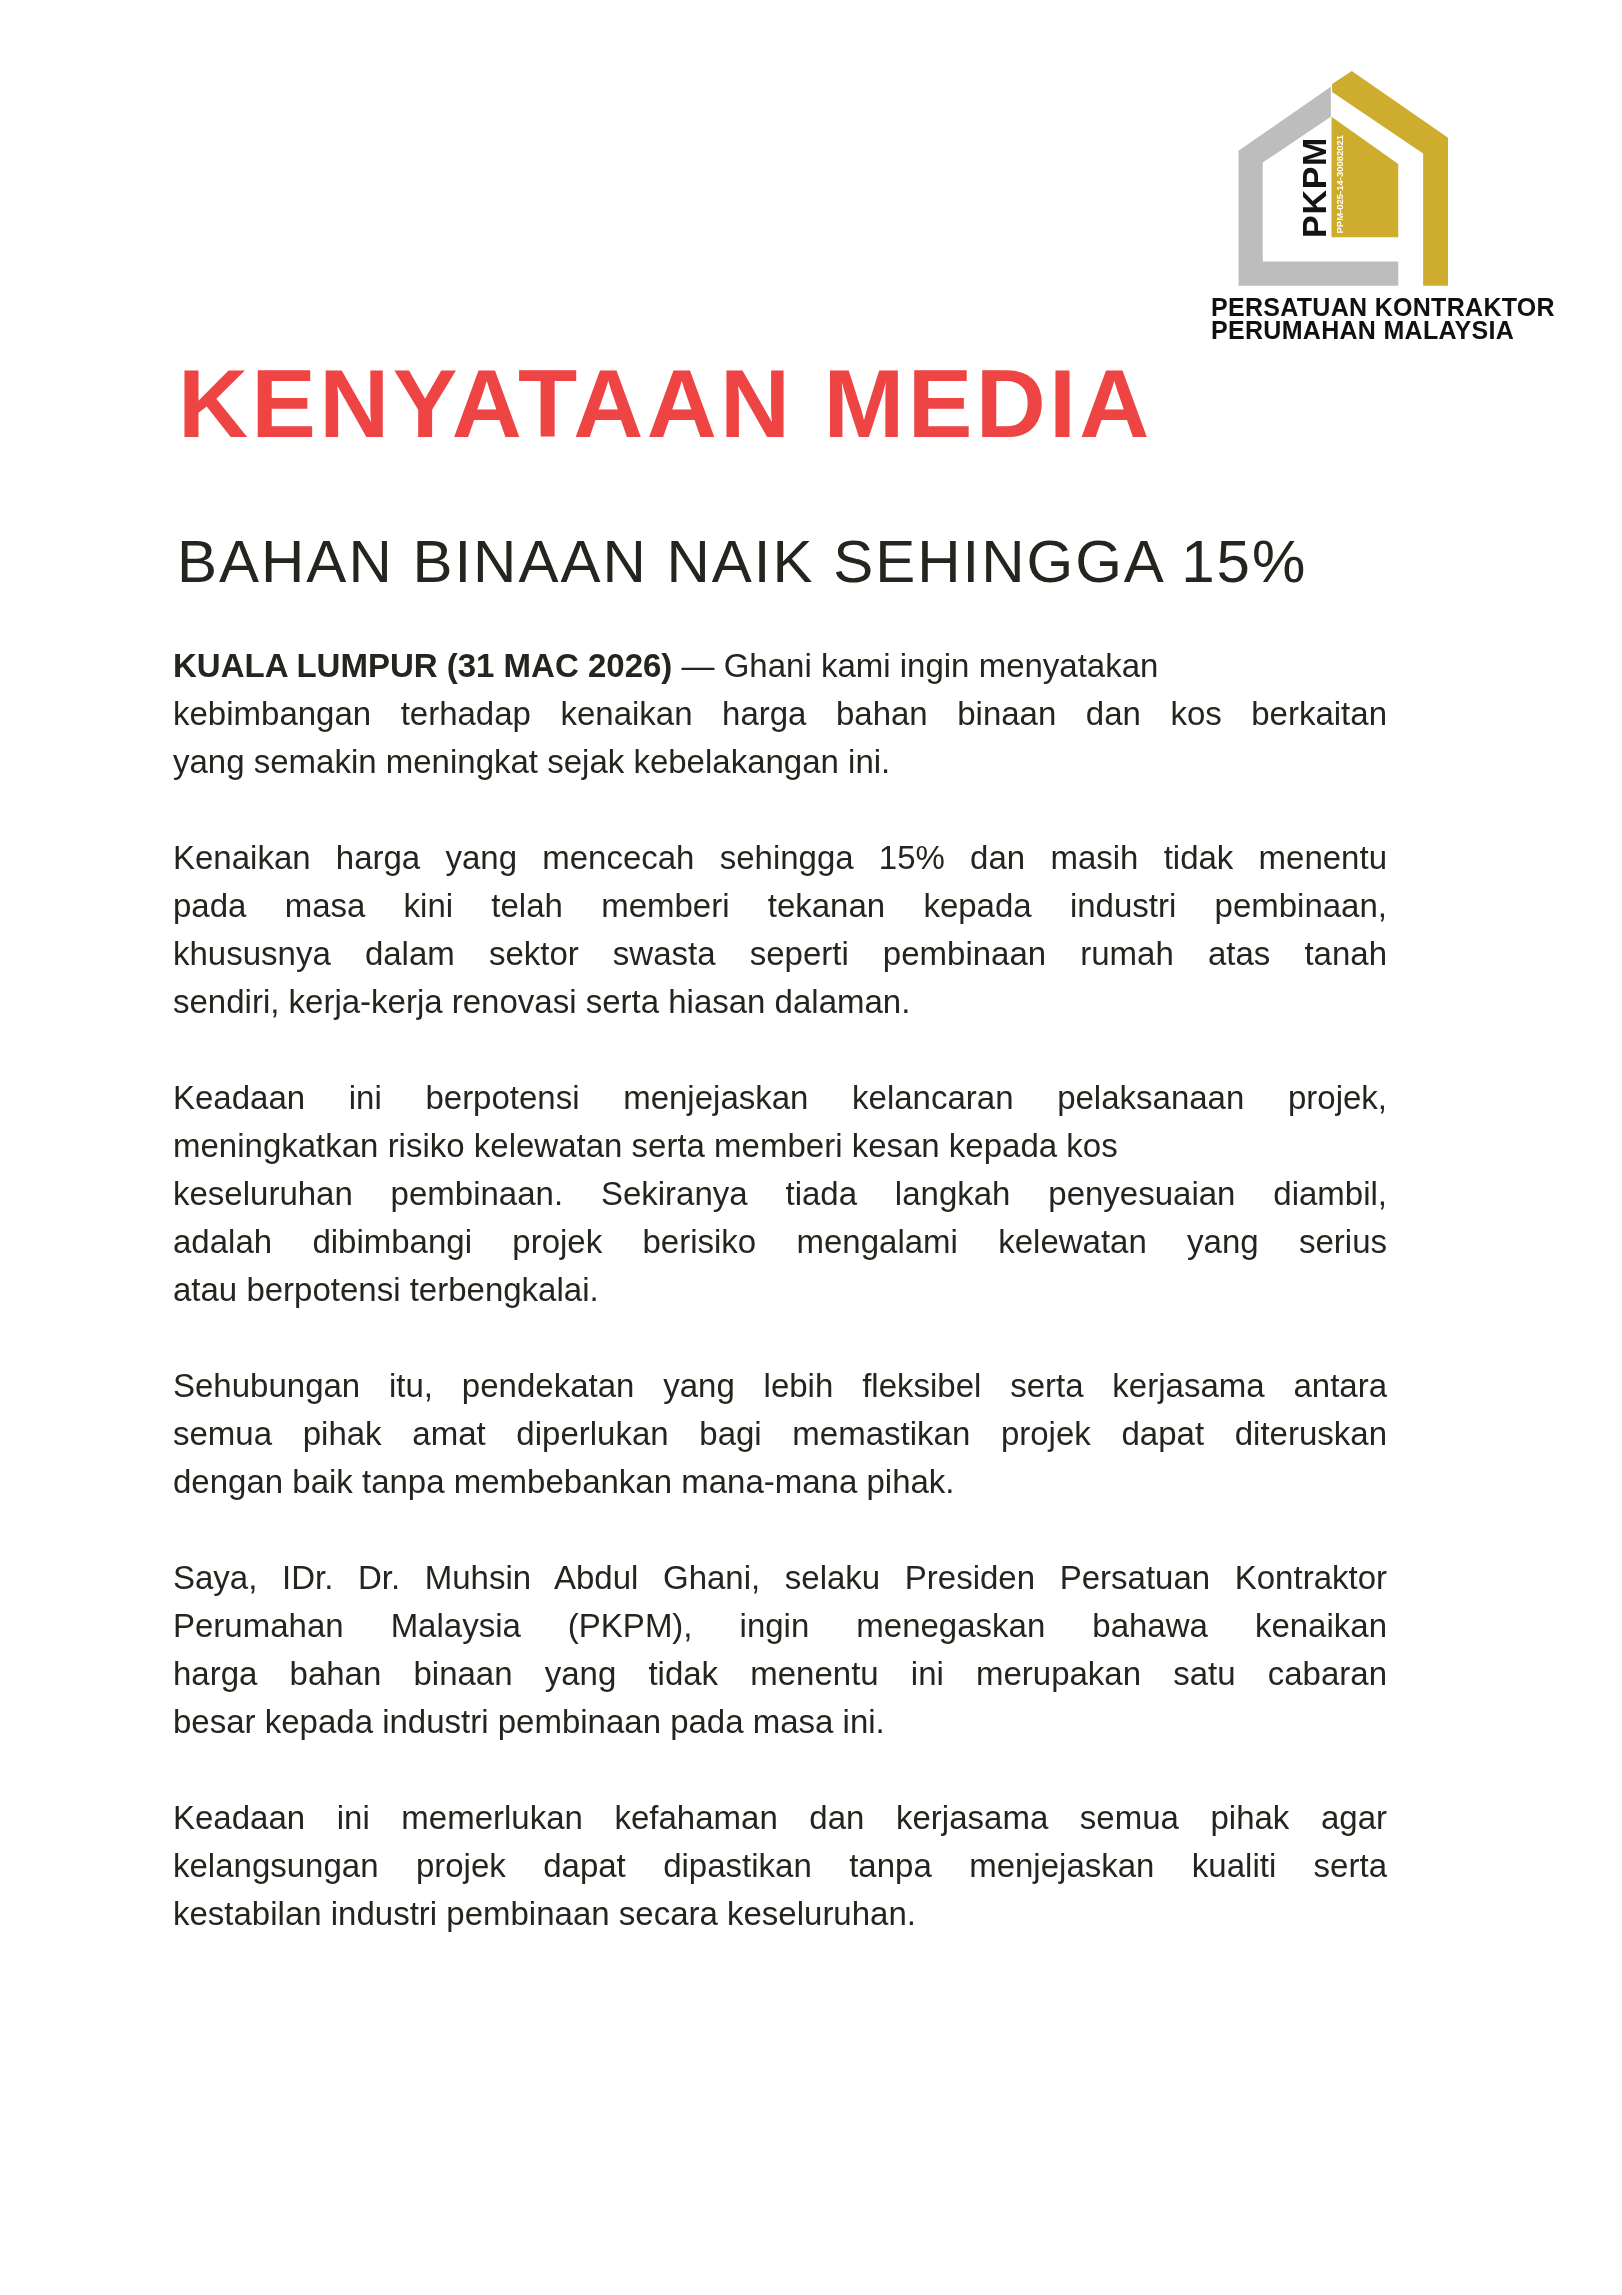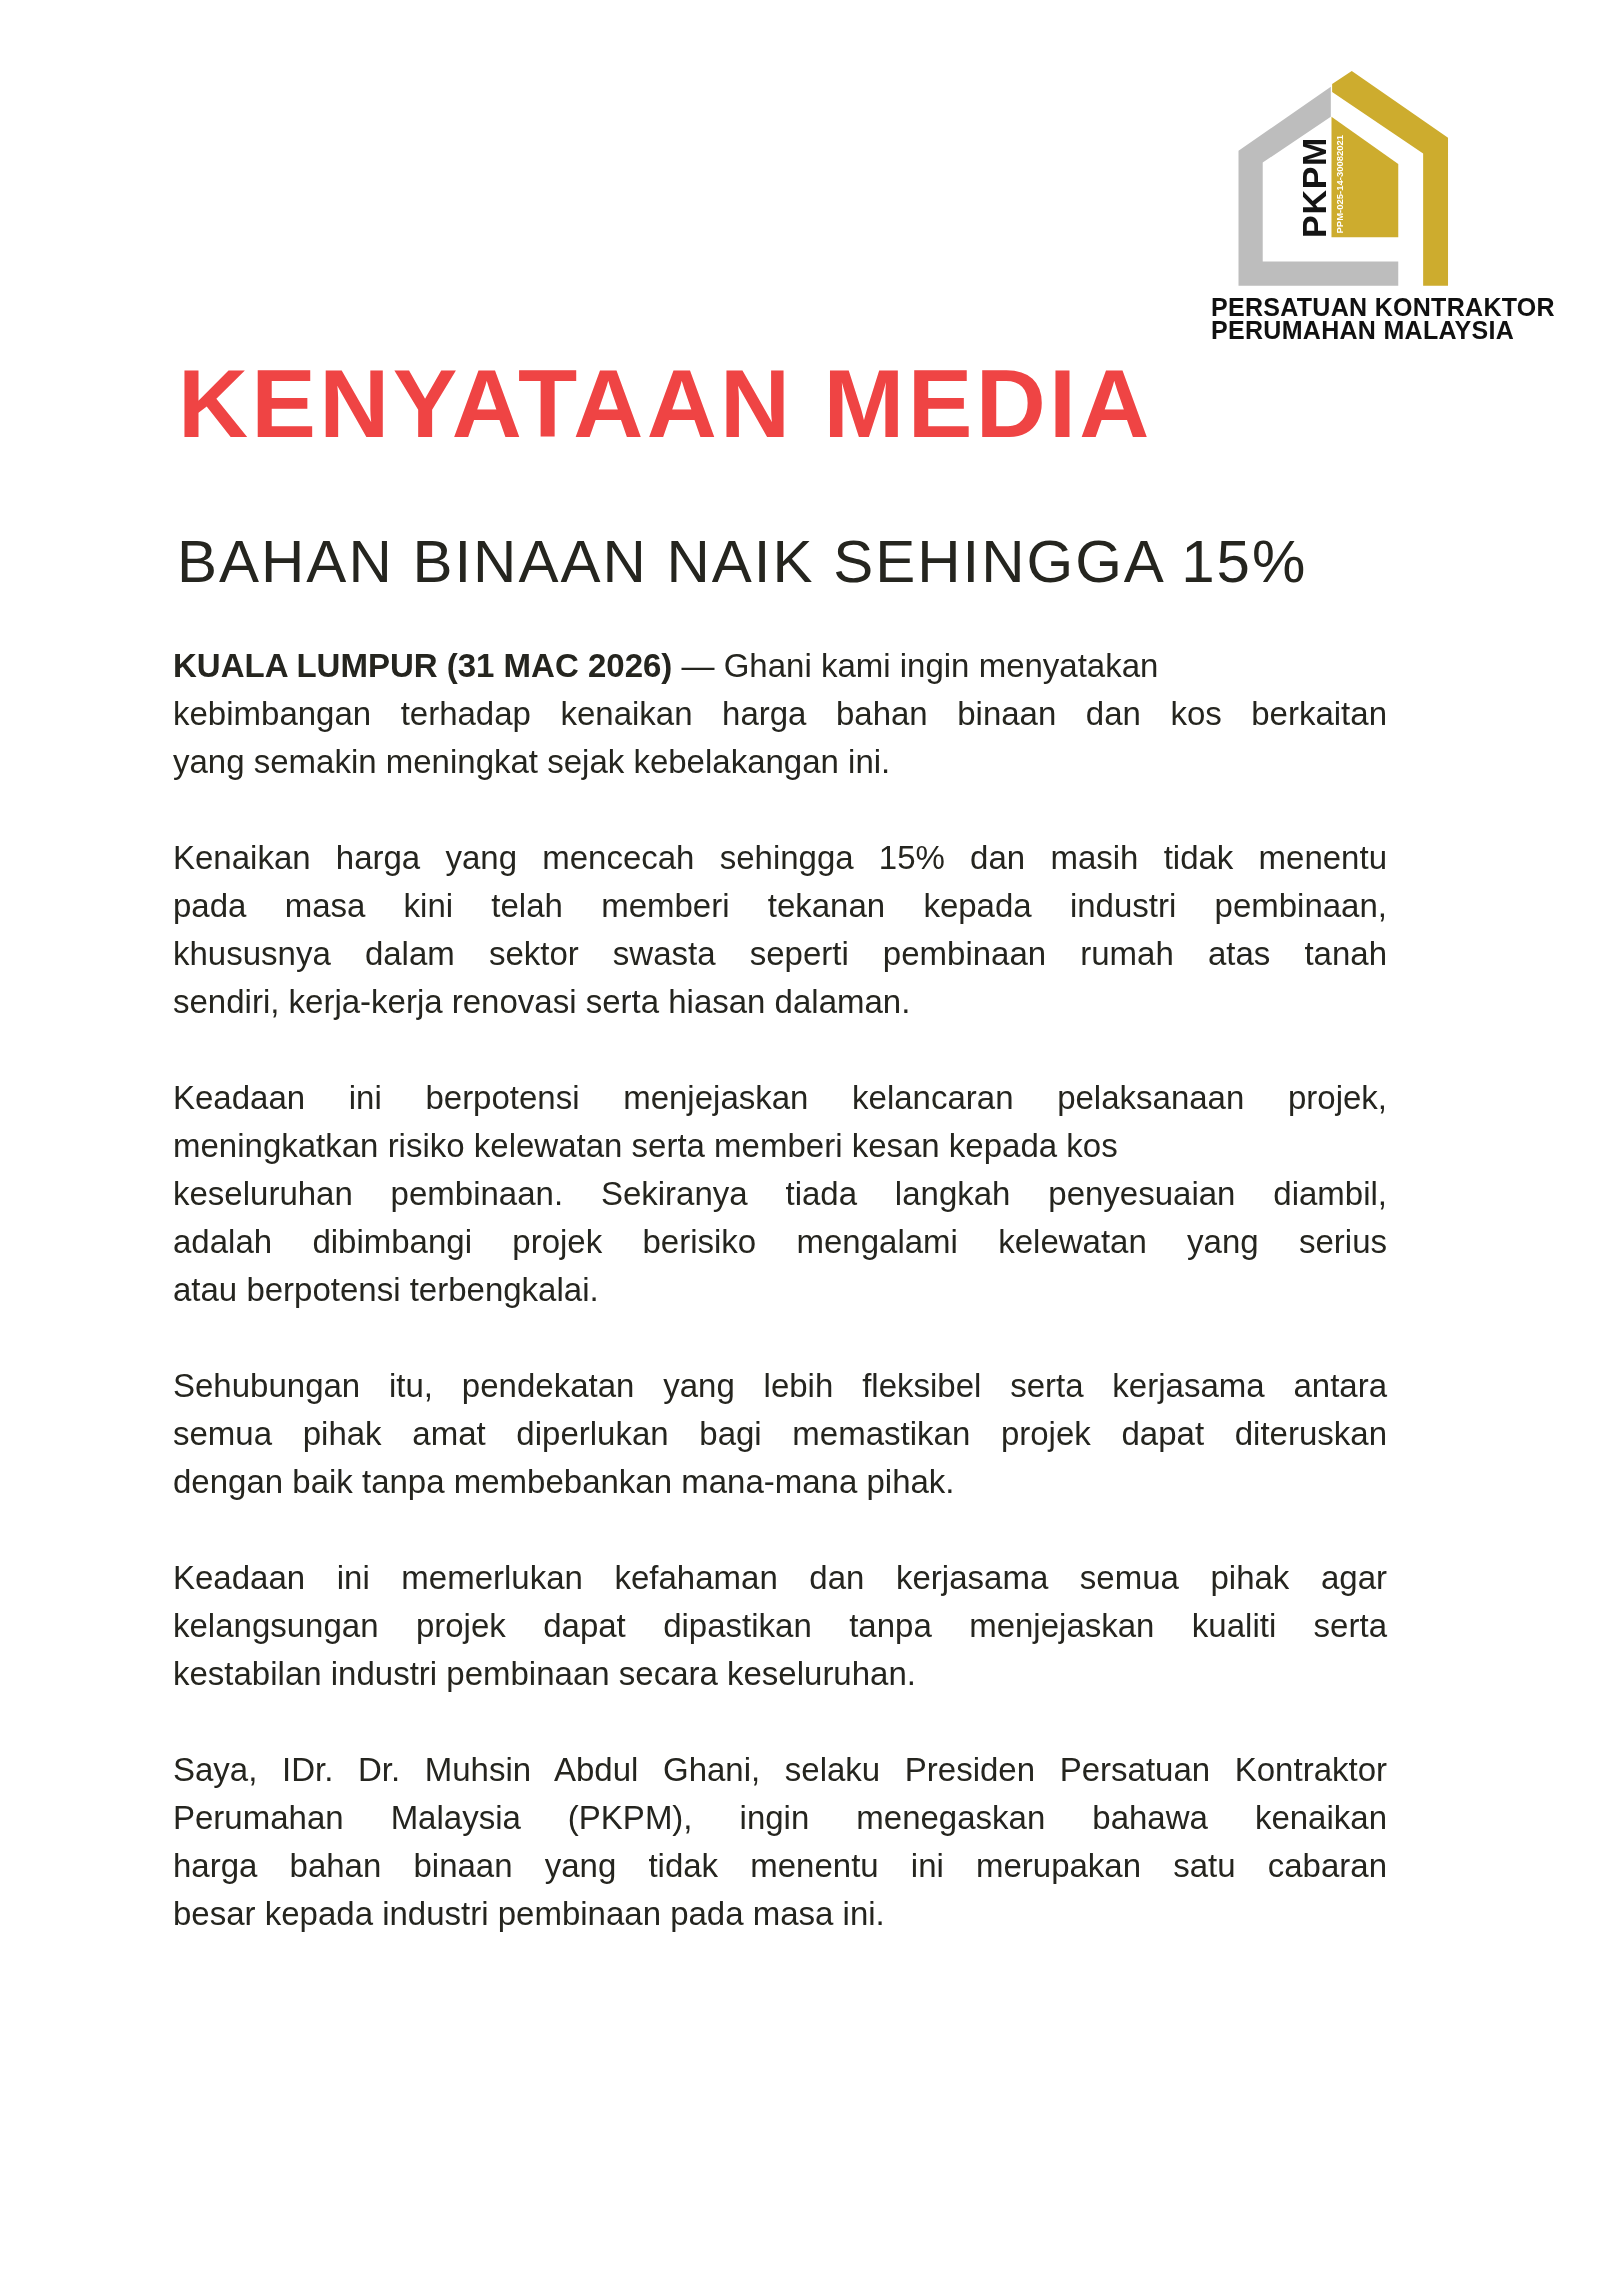--- a/index.html
+++ b/index.html
@@ -83,27 +83,27 @@
       <span class="line">atau berpotensi terbengkalai.</span>
     </p>
 
     <p class="para">
       <span class="line j">Sehubungan itu, pendekatan yang lebih fleksibel serta kerjasama antara</span>
       <span class="line j">semua pihak amat diperlukan bagi memastikan projek dapat diteruskan</span>
       <span class="line">dengan baik tanpa membebankan mana-mana pihak.</span>
     </p>
 
     <p class="para">
-      <span class="line j">Keadaan ini memerlukan kefahaman dan kerjasama semua pihak agar</span>
-      <span class="line j">kelangsungan projek dapat dipastikan tanpa menjejaskan kualiti serta</span>
-      <span class="line">kestabilan industri pembinaan secara keseluruhan.</span>
-    </p>
-
-    <p class="para">
       <span class="line j">Saya, IDr. Dr. Muhsin Abdul Ghani, selaku Presiden Persatuan Kontraktor</span>
       <span class="line j">Perumahan Malaysia (PKPM), ingin menegaskan bahawa kenaikan</span>
       <span class="line j">harga bahan binaan yang tidak menentu ini merupakan satu cabaran</span>
       <span class="line">besar kepada industri pembinaan pada masa ini.</span>
+    </p>
+
+    <p class="para">
+      <span class="line j">Keadaan ini memerlukan kefahaman dan kerjasama semua pihak agar</span>
+      <span class="line j">kelangsungan projek dapat dipastikan tanpa menjejaskan kualiti serta</span>
+      <span class="line">kestabilan industri pembinaan secara keseluruhan.</span>
     </p>
 
   </div>
 </div>
 
 
 </body></html>

